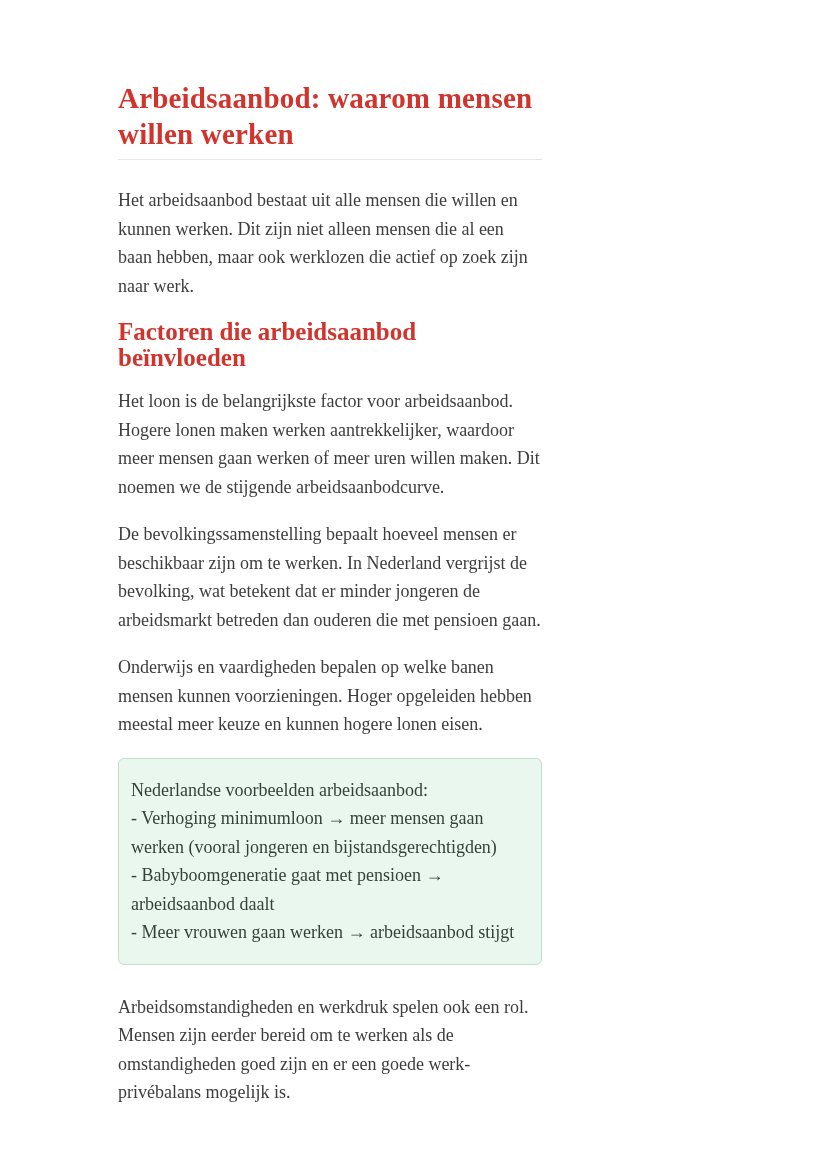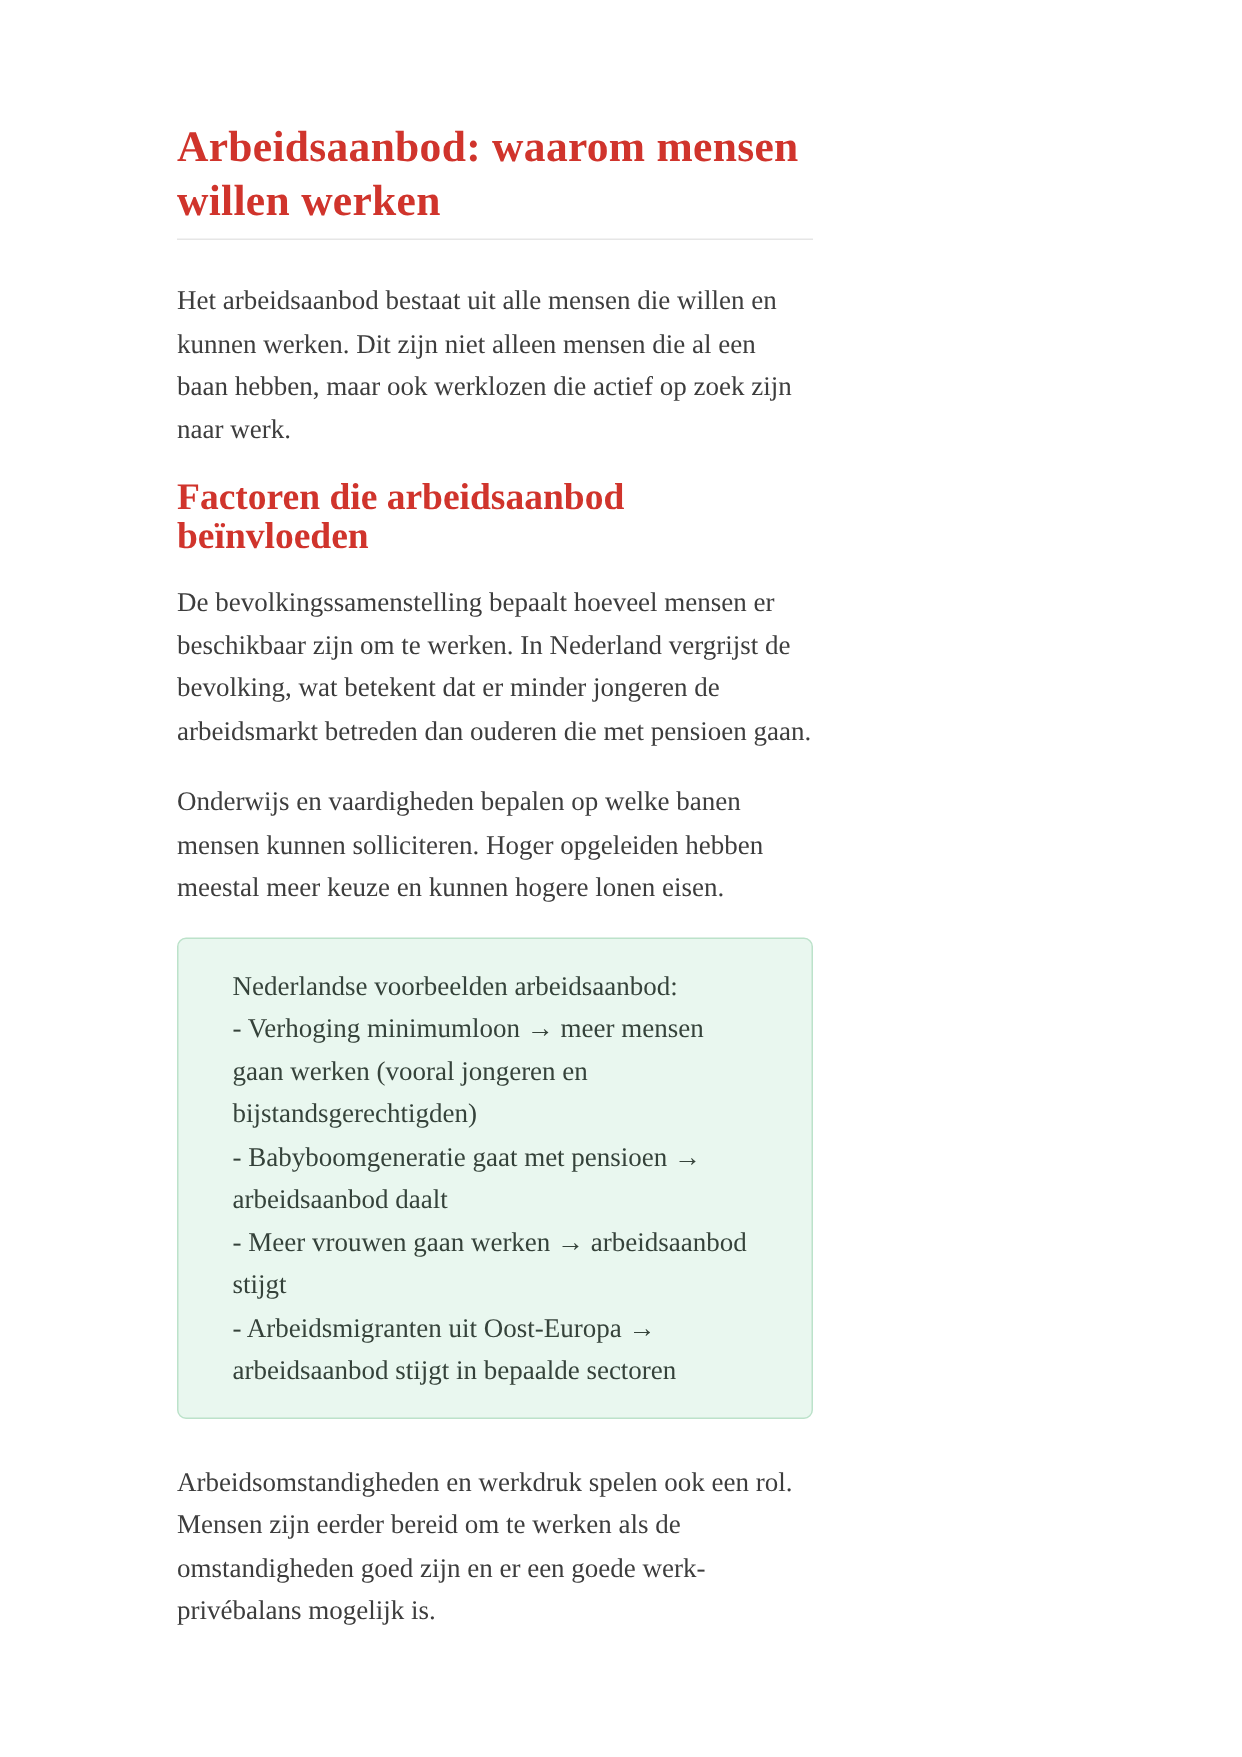--- a/index.html
+++ b/index.html
@@ -41,48 +41,48 @@
       font-size: 25px;
       line-height: 26px;
       font-weight: 700;
       color: #d0342c;
     }
     .example-box {
       margin: 8px 0 28px 0;
       background: #e9f7ef;
       border: 1px solid #bce2ca;
       border-radius: 6px;
-      padding: 17px 36px;
+      padding: 17px 12px;
     }
     .example-box .box-line {
       font-size: 18px;
       line-height: 28.5px;
       color: #35423a;
     }
   </style>
 </head>
 <body>
 
 <div class="page">
 
   <h1 class="doc-title">Arbeidsaanbod: waarom mensen willen werken</h1>
 
   <p class="body-par">Het arbeidsaanbod bestaat uit alle mensen die willen en kunnen werken. Dit zijn niet alleen mensen die al een baan hebben, maar ook werklozen die actief op zoek zijn naar werk.</p>
 
   <h2 class="section-heading">Factoren die arbeidsaanbod beïnvloeden</h2>
 
+  <p class="body-par">Het loon is de belangrijkste factor voor arbeidsaanbod. Hogere lonen maken werken aantrekkelijker, waardoor meer mensen gaan werken of meer uren willen maken. Dit noemen we de stijgende arbeidsaanbodcurve.</p>
 
   <p class="body-par">De bevolkingssamenstelling bepaalt hoeveel mensen er beschikbaar zijn om te werken. In Nederland vergrijst de bevolking, wat betekent dat er minder jongeren de arbeidsmarkt betreden dan ouderen die met pensioen gaan.</p>
 
-  <p class="body-par">Onderwijs en vaardigheden bepalen op welke banen mensen kunnen solliciteren. Hoger opgeleiden hebben meestal meer keuze en kunnen hogere lonen eisen.</p>
+  <p class="body-par">Onderwijs en vaardigheden bepalen op welke banen mensen kunnen voorzieningen. Hoger opgeleiden hebben meestal meer keuze en kunnen hogere lonen eisen.</p>
 
   <div class="example-box">
     <div class="box-line">Nederlandse voorbeelden arbeidsaanbod:</div>
     <div class="box-line">- Verhoging minimumloon → meer mensen gaan werken (vooral jongeren en bijstandsgerechtigden)</div>
     <div class="box-line">- Babyboomgeneratie gaat met pensioen → arbeidsaanbod daalt</div>
     <div class="box-line">- Meer vrouwen gaan werken → arbeidsaanbod stijgt</div>
-    <div class="box-line">- Arbeidsmigranten uit Oost-Europa → arbeidsaanbod stijgt in bepaalde sectoren</div>
   </div>
 
 
   <p class="body-par">Arbeidsomstandigheden en werkdruk spelen ook een rol. Mensen zijn eerder bereid om te werken als de omstandigheden goed zijn en er een goede werk-privébalans mogelijk is.</p>
 
 </div>
 
 </body></html>

